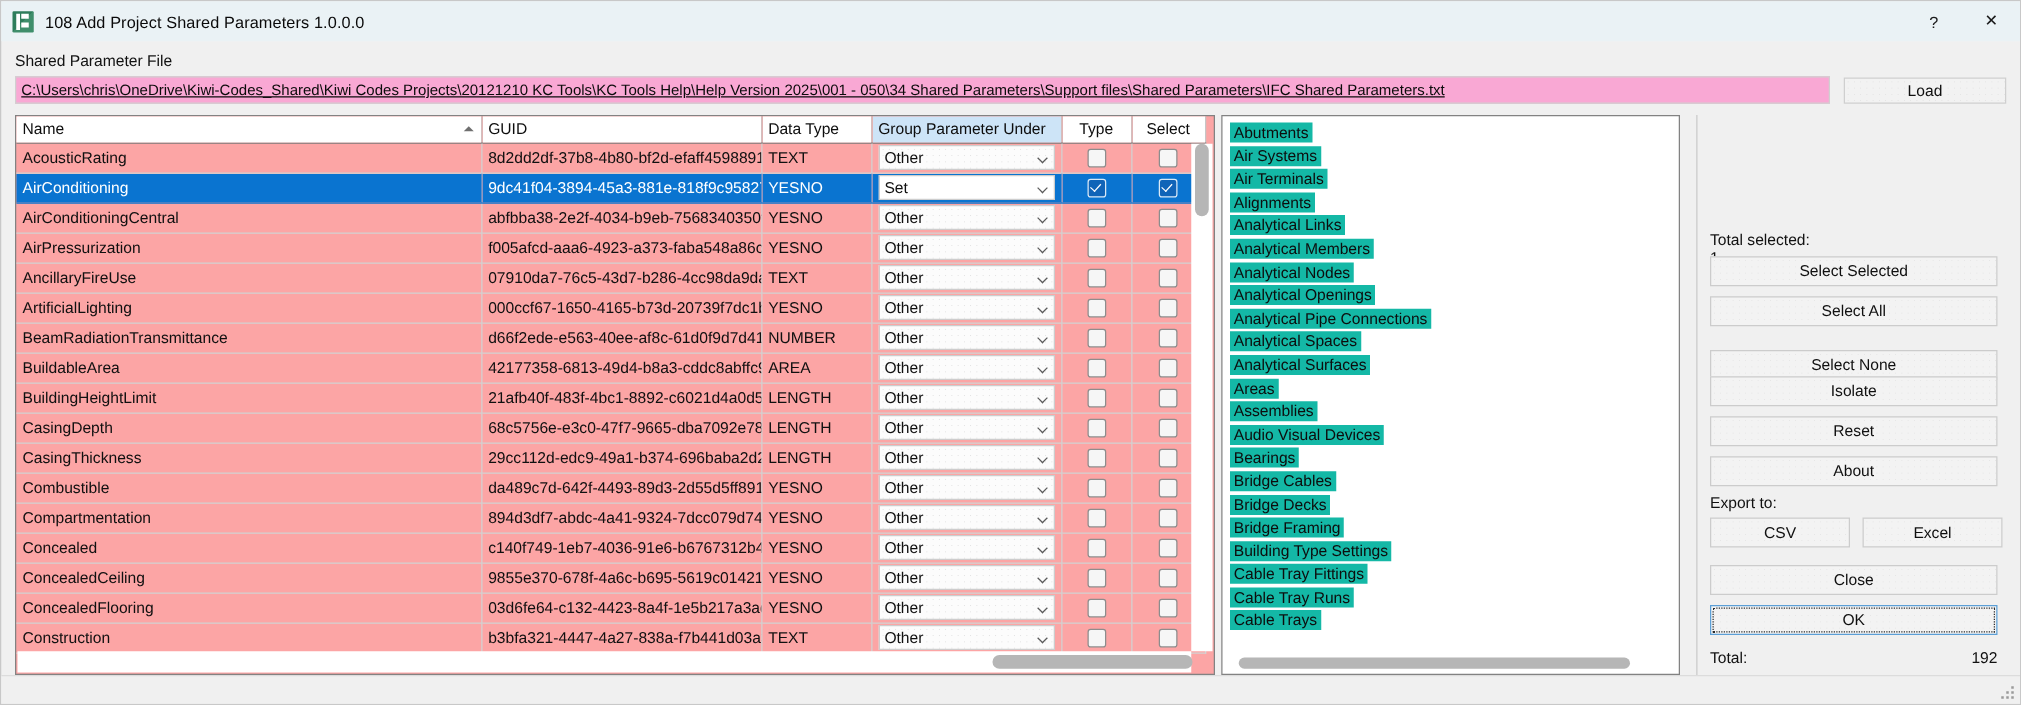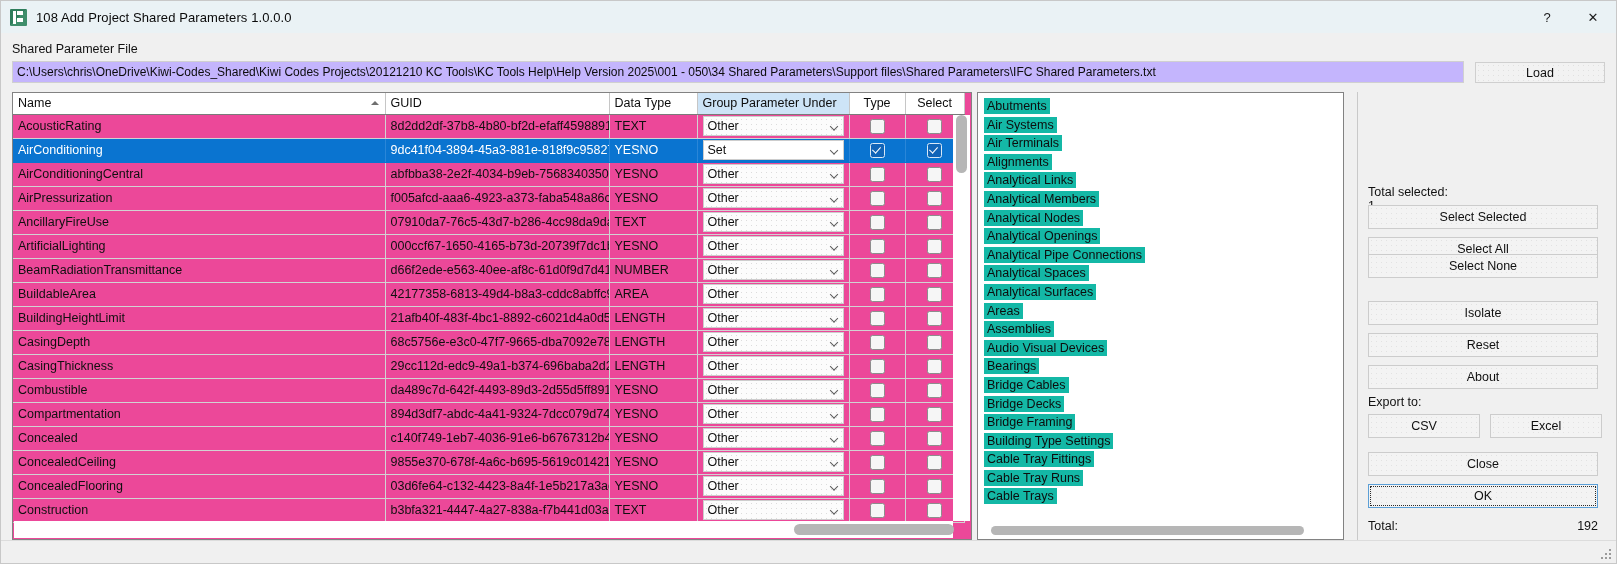--- a/index.html
+++ b/index.html
@@ -22,33 +22,33 @@
   .app-icon .bar3{position:absolute;left:7px;top:9px;width:6px;height:4px;background:#ffffff;}
   .title-text{font-size:13px;color:#0a0a0a;letter-spacing:0.1px;}
   .tb-buttons{position:absolute;right:0;top:0;height:32px;display:flex;}
   .tb-btn{width:46px;height:32px;display:flex;align-items:center;justify-content:center;font-size:13px;color:#1a1a1a;cursor:default;}
   .tb-btn.close{width:46px;}
 
   
   .file-label{position:absolute;left:11px;top:41px;font-size:12.5px;color:#111;}
   .path-box{
     position:absolute;left:11px;top:60px;width:1452px;height:22px;
-    background:#c4b5fd;border:1px solid #d0d0d0;box-sizing:border-box;
+    background:#f9a8d4;border:1px solid #d0d0d0;box-sizing:border-box;
     display:flex;align-items:center;padding:0 4px;overflow:hidden;white-space:nowrap;
-    font-size:12px;color:#0b0b0b;
+    font-size:12px;color:#0b0b0b;text-decoration:underline;
   }
   .load-btn{
     position:absolute;left:1474px;top:61px;width:130px;height:21px;
     background:#f2f2f2;border:1px solid #cfcfcf;box-sizing:border-box;
     display:flex;align-items:center;justify-content:center;font-size:12.5px;color:#101010;
     background-image:radial-gradient(circle,#e0e0e0 .5px,transparent .6px);background-size:5px 5px;
   }
 
   
-  .grid-wrap{position:absolute;left:11px;top:91px;width:960px;height:448px;background:#ec4899;border:1px solid #828282;box-sizing:border-box;overflow:hidden;}
+  .grid-wrap{position:absolute;left:11px;top:91px;width:960px;height:448px;background:#fca5a5;border:1px solid #828282;box-sizing:border-box;overflow:hidden;}
   table.grid{border-collapse:collapse;table-layout:fixed;width:941px;}
   table.grid th{
     background:#fff;border-right:1px solid #c6c6c6;border-bottom:1px solid #7a7a7a;
     font-weight:normal;font-size:12.5px;color:#0d0d0d;text-align:left;
     height:21px;padding:0 5px;box-sizing:border-box;position:relative;white-space:nowrap;
   }
   table.grid th.hl{background:#cde4f7;}
   table.grid th.ctr{text-align:center;padding:0;}
   .sort-arrow{position:absolute;right:6px;top:50%;transform:translateY(-50%);
     width:0;height:0;border-left:4px solid transparent;border-right:4px solid transparent;border-bottom:4px solid #6f6f6f;}
@@ -414,21 +414,21 @@
   <div class="rp">
     <div class="rp-div"></div>
 
     <div class="rtot" style="top:93px">
       <span>Total selected:</span>
       <span>1</span>
     </div>
 
     <div class="rbtn" style="top:113px">Select Selected</div>
     <div class="rbtn" style="top:145px">Select All</div>
-    <div class="rbtn" style="top:162px">Select None</div>
+    <div class="rbtn" style="top:188px">Select None</div>
     <div class="rbtn" style="top:209px">Isolate</div>
     <div class="rbtn" style="top:241px">Reset</div>
     <div class="rbtn" style="top:273px">About</div>
 
     <div class="rlabel" style="top:303px">Export to:</div>
     <div class="rbtn half" style="top:322px">CSV</div>
     <div class="rbtn half half2" style="top:322px">Excel</div>
 
     <div class="rbtn" style="top:360px">Close</div>
     <div class="rbtn ok" style="top:392px">OK</div>

